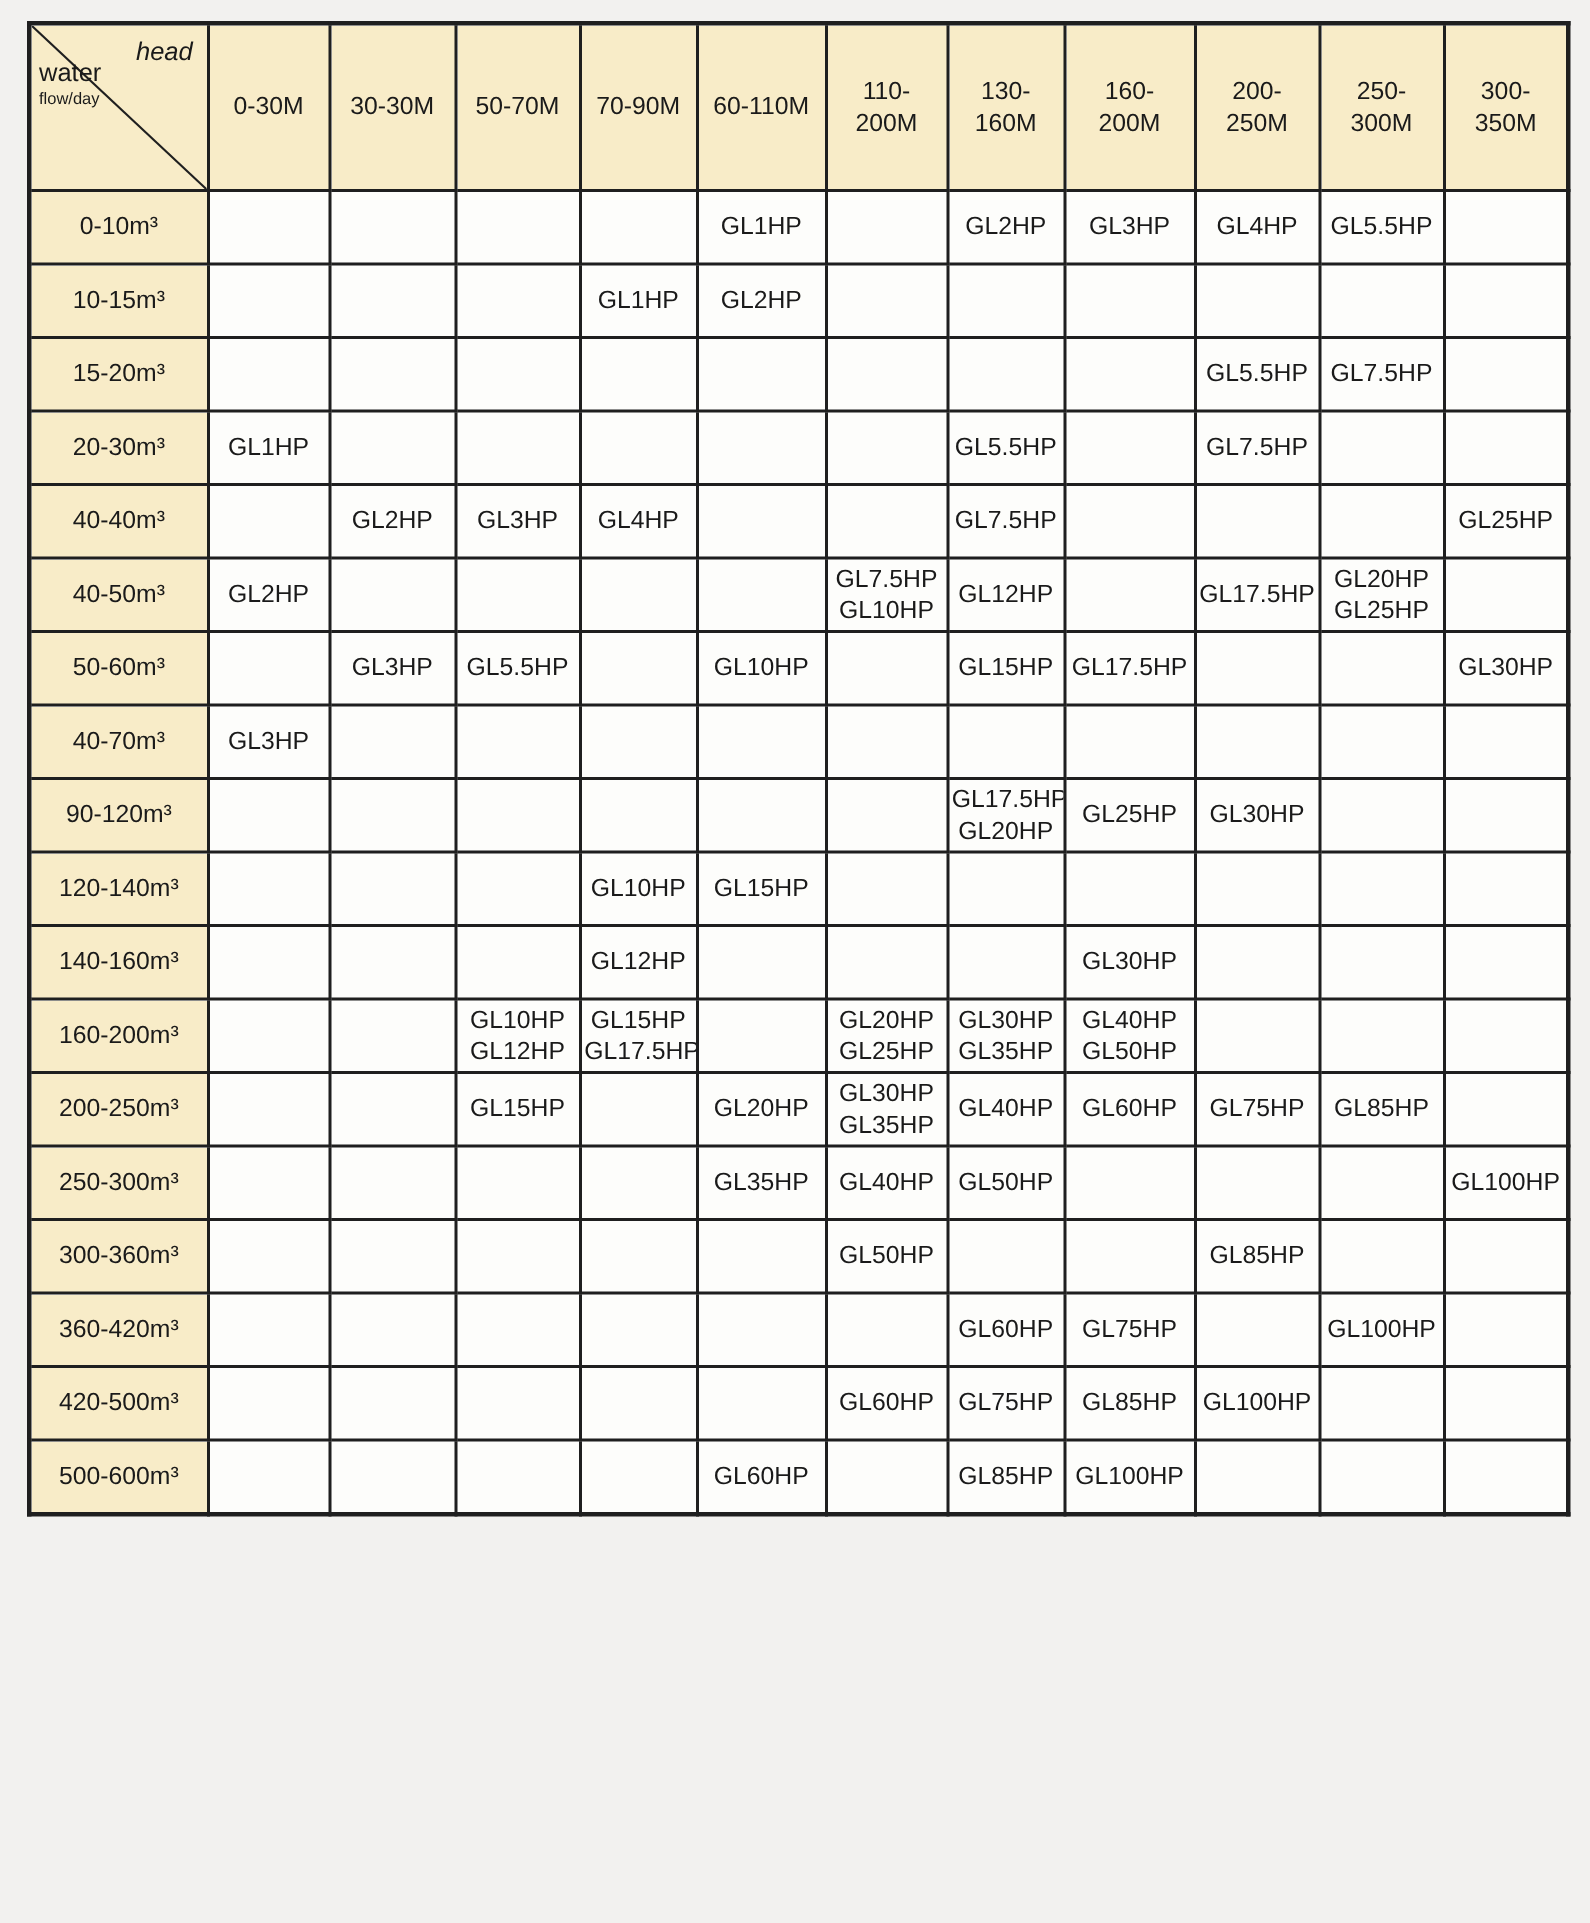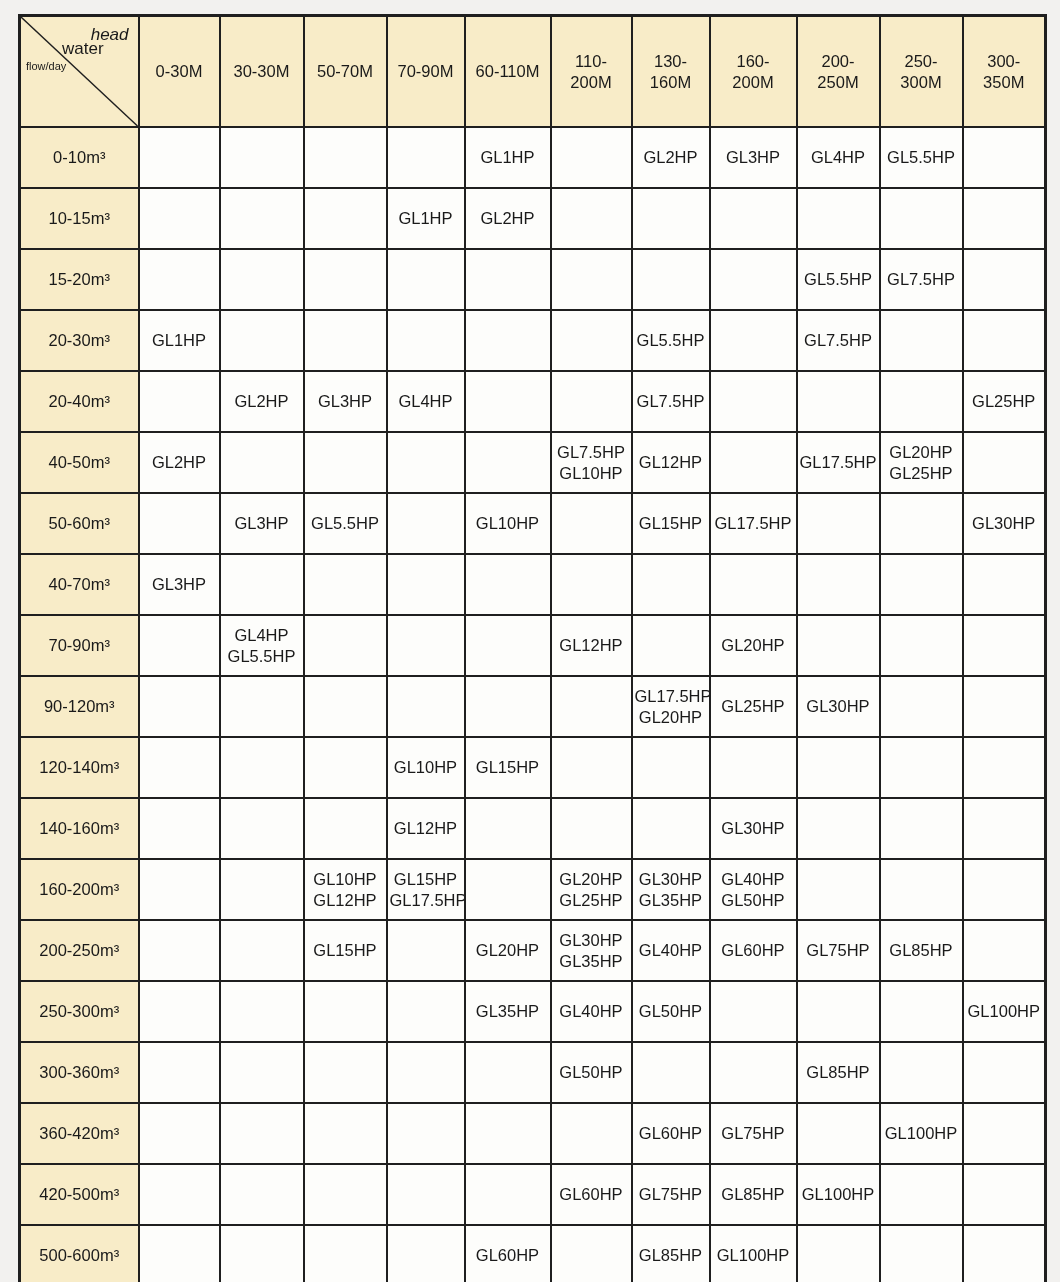--- a/index.html
+++ b/index.html
@@ -30,35 +30,35 @@
     font-size:16.5px;
     font-weight:400;
     text-align:center;
     vertical-align:middle;
     white-space:pre-line;
     line-height:21px;
     padding:2px;
     overflow:hidden;
   }
   .pump-table thead tr{height:62px;}
-  .pump-table tbody tr{height:61px;}
+  .pump-table tbody tr{height:49px;}
   .col-head,.row-head,.corner{background:var(--header-bg);}
   .pump-table td{background:var(--cell-bg);}
   .corner{position:relative;padding:0;}
   .corner svg.diag{
     position:absolute;inset:0;width:100%;height:100%;
   }
   .corner svg.diag line{
     stroke:var(--grid);stroke-width:1.4;vector-effect:non-scaling-stroke;
   }
   .corner-head{
     position:absolute;top:7px;right:9px;font-size:17px;font-style:italic;
   }
   .corner-water{
-    position:absolute;left:5px;top:21px;font-size:17px;margin-left:36px;
+    position:absolute;left:5px;top:21px;font-size:17px;
   }
   .corner-flow{
     position:absolute;left:5px;top:39px;font-size:11px;
   }
 </style>
 </head>
 <body>
 
 <table class="pump-table">
   <colgroup>
@@ -155,21 +155,21 @@
         <td></td>
         <td></td>
         <td></td>
         <td>GL5.5HP</td>
         <td></td>
         <td>GL7.5HP</td>
         <td></td>
         <td></td>
       </tr>
       <tr>
-        <th class="row-head">20-40m³</th>
+        <th class="row-head">40-40m³</th>
         <td></td>
         <td>GL2HP</td>
         <td>GL3HP</td>
         <td>GL4HP</td>
         <td></td>
         <td></td>
         <td>GL7.5HP</td>
         <td></td>
         <td></td>
         <td></td>
@@ -208,35 +208,20 @@
       <tr>
         <th class="row-head">40-70m³</th>
         <td>GL3HP</td>
         <td></td>
         <td></td>
         <td></td>
         <td></td>
         <td></td>
         <td></td>
         <td></td>
-        <td></td>
-        <td></td>
-        <td></td>
-      </tr>
-      <tr>
-        <th class="row-head">70-90m³</th>
-        <td></td>
-        <td>GL4HP
-GL5.5HP</td>
-        <td></td>
-        <td></td>
-        <td></td>
-        <td>GL12HP</td>
-        <td></td>
-        <td>GL20HP</td>
         <td></td>
         <td></td>
         <td></td>
       </tr>
       <tr>
         <th class="row-head">90-120m³</th>
         <td></td>
         <td></td>
         <td></td>
         <td></td>

